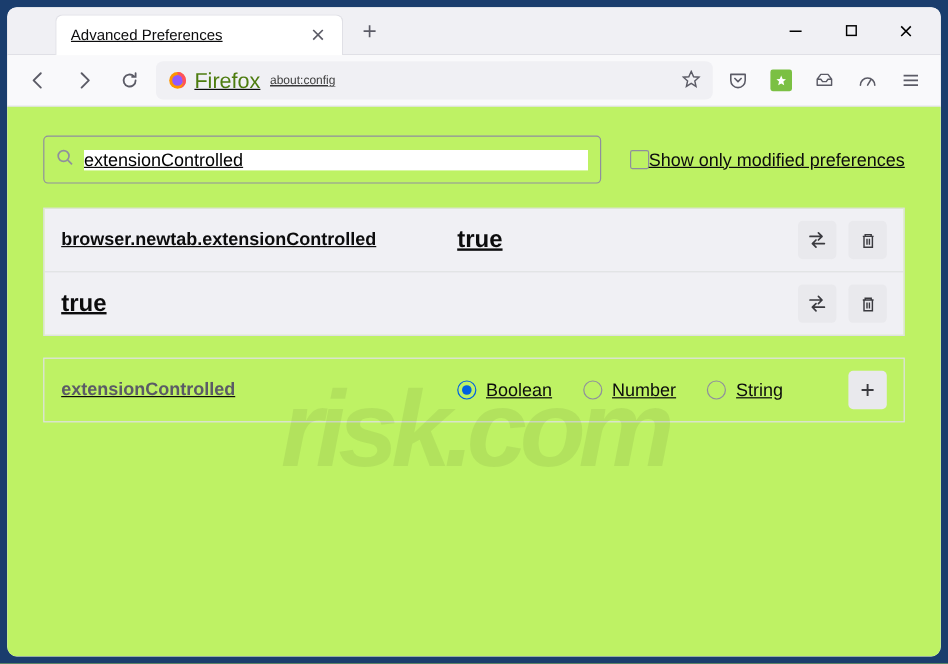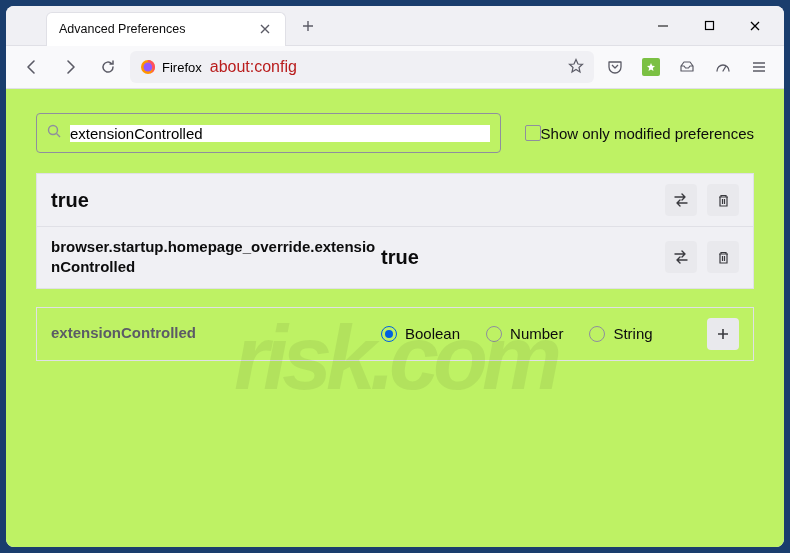--- a/index.html
+++ b/index.html
@@ -16,20 +16,21 @@
   position: absolute;
   top: 6px;
   left: 6px;
   right: 6px;
   bottom: 6px;
   background: #fff;
   border-radius: 8px;
   display: flex;
   flex-direction: column;
   overflow: hidden;
+  text-decoration: underline;
 }
 .titlebar {
   height: 40px;
   display: flex;
   align-items: center;
   background: #f0f0f4;
   border-bottom: 1px solid #e0e0e6;
 }
 .tab {
   margin-left: 40px;
@@ -63,22 +64,22 @@
 .urlbar {
   flex: 1;
   height: 32px;
   background: #f0f0f4;
   border-radius: 6px;
   display: flex;
   align-items: center;
   padding: 0 10px;
   gap: 8px;
 }
-.urlbar-identity { display: flex; align-items: center; gap: 6px; font-size: 13px; color: #000000; }
-.urlbar-text { font-size: 16px; color: #b91c1c; flex: 1; }
+.urlbar-identity { display: flex; align-items: center; gap: 6px; font-size: 18px; color: #4d7c0f; }
+.urlbar-text { font-size: 10px; color: #404040; flex: 1; }
 .urlbar-star { margin-left: auto; color: #5b5b66; }
 .tool-icon { width: 30px; height: 30px; display: flex; align-items: center; justify-content: center; cursor: pointer; color: #5b5b66; }
 .ext-badge { width: 18px; height: 18px; background: #7bc043; border-radius: 2px; display: flex; align-items: center; justify-content: center; }
 .content { flex: 1; padding: 24px 30px; background: #bef264; position: relative; }
 .search-row { display: flex; gap: 24px; align-items: center; margin-bottom: 20px; }
 .search-box {
   flex: 1;
   height: 40px;
   border: 1px solid #8f8f9d;
   border-radius: 4px;
@@ -247,36 +248,36 @@
         <input class="search-input" value="extensionControlled" style="">
       </div>
       <label class="checkbox-wrap">
         <span class="checkbox"></span>
         <span>Show only modified preferences</span>
       </label>
     </div>
 
     <div class="pref-table">
       <div class="pref-row modified">
+        <div class="pref-name">browser.newtab.extensionControlled</div>
         <div class="pref-value">true</div>
         <div class="pref-actions">
           <div class="act-btn">
             <svg width="16" height="16" viewBox="0 0 16 16">
                 <path d="M2 5 H12 M12 5 L9 2 M12 5 L9 8 M14 11 H4 M4 11 L7 8 M4 11 L7 14" stroke="currentColor" stroke-width="1.4" fill="none" stroke-linecap="round"></path>
               </svg>
           </div>
           <div class="act-btn">
             <svg width="15" height="15" viewBox="0 0 15 15">
                 <path d="M3 4 H12 M5 4 V2.5 H10 V4 M4 4 V13 H11 V4 M6.5 6 V11 M8.5 6 V11" stroke="currentColor" stroke-width="1.2" fill="none"></path>
               </svg>
           </div>
         </div>
       </div>
       <div class="pref-row modified">
-        <div class="pref-name">browser.startup.homepage_override.extensionControlled</div>
         <div class="pref-value">true</div>
         <div class="pref-actions">
           <div class="act-btn">
             <svg width="16" height="16" viewBox="0 0 16 16">
                 <path d="M2 5 H12 M12 5 L9 2 M12 5 L9 8 M14 11 H4 M4 11 L7 8 M4 11 L7 14" stroke="currentColor" stroke-width="1.4" fill="none" stroke-linecap="round"></path>
               </svg>
           </div>
           <div class="act-btn">
             <svg width="15" height="15" viewBox="0 0 15 15">
                 <path d="M3 4 H12 M5 4 V2.5 H10 V4 M4 4 V13 H11 V4 M6.5 6 V11 M8.5 6 V11" stroke="currentColor" stroke-width="1.2" fill="none"></path>

